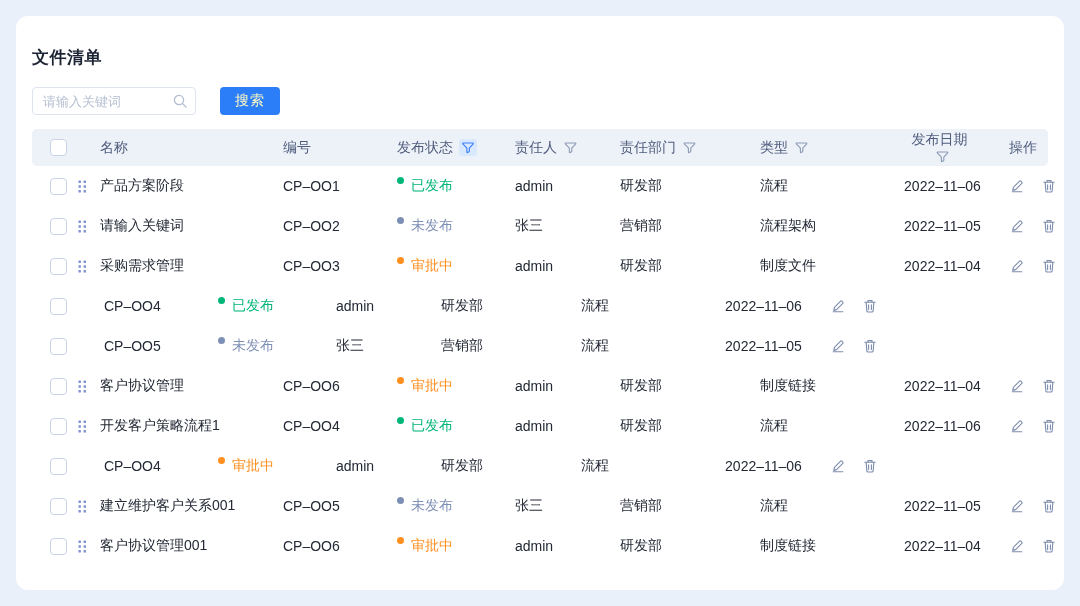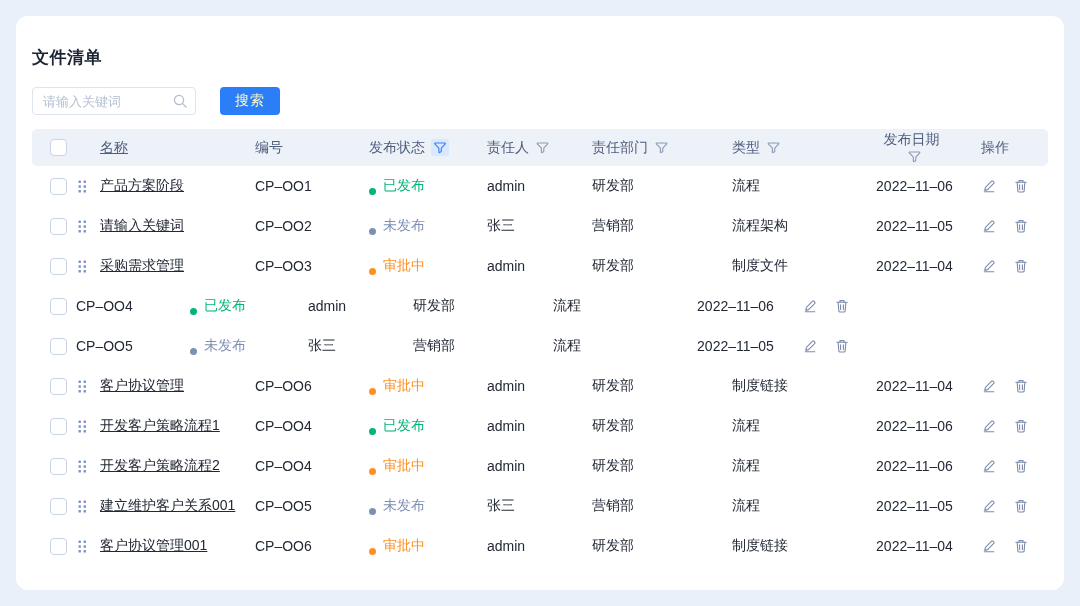--- a/index.html
+++ b/index.html
@@ -33,39 +33,39 @@
   }
   .thead {
     position:absolute; left:16px; top:113px; width:1016px; height:37px;
     background:#edf1f8; border-radius:5px; display:flex; align-items:center;
     font-size:14px; color:#4f5d7d;
   }
   .tbody { position:absolute; left:16px; top:150px; width:1016px; }
   .row { height:40px; display:flex; align-items:center; font-size:14px; color:#222834; background:#fff; }
   .th,.cell { display:flex; align-items:center; flex:none; }
   .c0{width:44px; padding-left:18px;}
-  .c1{width:179px;text-decoration:underline;}
-  .c2{width:114px;}
+  .c1{width:179px;}
+  .c2{width:114px;margin-left:28px;}
   .c3{width:118px;}
   .c4{width:105px;}
   .c5{width:140px;}
   .c6{width:116px;}
   .c7{width:133px;flex-direction:column;}
   .c8{width:67px;}
   .th.c1{ padding-left:24px; }
   .cell.c1{ padding-left:2px; }
   .checkbox {
     width:17px; height:17px; border:1px solid #c9d4e8; border-radius:4px;
     background:#fff; display:inline-block; cursor:pointer;
   }
   .th-label { margin-right:6px; }
   .funnel { width:15px; height:15px; color:#8c9bb5; cursor:pointer; flex:none; padding:1px; }
   .funnel.active { color:#3b7ef8; background:#d8e8fd; border-radius:3px; width:18px; height:17px; padding:2px; }
   .drag { width:9px; height:13px; color:#7b90cf; margin-right:13px; cursor:grab; flex:none; }
-  .status { display:flex; align-items:flex-end; }
+  .status { display:flex; align-items:flex-start; }
   .status .dot { width:7px; height:7px; border-radius:50%; background:currentColor; margin-right:7px; flex:none; }
   .status-published { color:var(--c-green,#00b578); }
   .status-unpublished { color:var(--c-gray,#7e8fb6); }
   .status-approving { color:var(--c-orange,#ff8f1f); }
   .op-icon { width:16px; height:16px; color:#7d8cad; cursor:pointer; flex:none; }
   .op-icon + .op-icon { margin-left:16px; }
 </style>
 </head>
 <body>
 
@@ -455,51 +455,90 @@
               <path d="M4.2 4.4l.6 8.4c.1.7.6 1.2 1.3 1.2h3.8c.7 0 1.2-.5 1.3-1.2l.6-8.4"></path>
               <line x1="6.6" y1="6.8" x2="6.6" y2="11.6"></line>
               <line x1="9.4" y1="6.8" x2="9.4" y2="11.6"></line>
             </svg></div>
         </div>
       </div>
       <div class="row">
         <div class="cell c0">
           <div class="checkbox"></div>
         </div>
+        <div class="cell c2">
+          <div class="code-text">CP–OO4</div>
+        </div>
+        <div class="cell c3">
+          <div class="status status-approving">
+            <div class="dot"></div>
+            <div class="status-label">审批中</div>
+          </div>
+        </div>
+        <div class="cell c4">
+          <div class="val">admin</div>
+        </div>
+        <div class="cell c5">
+          <div class="val">研发部</div>
+        </div>
+        <div class="cell c6">
+          <div class="val">流程</div>
+        </div>
+        <div class="cell c7">
+          <div class="val">2022–11–06</div>
+        </div>
+        <div class="cell c8">
+          <div class="op-icon"><svg viewBox="0 0 16 16" fill="none" stroke="currentColor" stroke-width="1.1" stroke-linejoin="round" stroke-linecap="round" style="width: 100%; height: 100%;">
+              <path d="M4.4 9.4 10.6 3.2a.9.9 0 0 1 1.3 0l.9.9a.9.9 0 0 1 0 1.3L6.6 11.6l-2.8.8.6-3z"></path>
+              <line x1="3.2" y1="13.8" x2="12.8" y2="13.8"></line>
+            </svg></div>
+          <div class="op-icon"><svg viewBox="0 0 16 16" fill="none" stroke="currentColor" stroke-width="1.1" stroke-linejoin="round" stroke-linecap="round" style="width: 100%; height: 100%;">
+              <path d="M2.8 4.2h10.4"></path>
+              <path d="M6 4V2.6h4V4"></path>
+              <path d="M4.2 4.4l.6 8.4c.1.7.6 1.2 1.3 1.2h3.8c.7 0 1.2-.5 1.3-1.2l.6-8.4"></path>
+              <line x1="6.6" y1="6.8" x2="6.6" y2="11.6"></line>
+              <line x1="9.4" y1="6.8" x2="9.4" y2="11.6"></line>
+            </svg></div>
+        </div>
+      </div>
+      <div class="row">
+        <div class="cell c0">
+          <div class="checkbox"></div>
+        </div>
         <div class="cell c1">
           <div class="drag"><svg viewBox="0 0 9 13" fill="currentColor" style="width: 100%; height: 100%;">
               <rect x="0.5" y="0.5" width="2.4" height="2.4" rx="0.5"></rect>
               <rect x="5.6" y="0.5" width="2.4" height="2.4" rx="0.5"></rect>
               <rect x="0.5" y="5.3" width="2.4" height="2.4" rx="0.5"></rect>
               <rect x="5.6" y="5.3" width="2.4" height="2.4" rx="0.5"></rect>
               <rect x="0.5" y="10.1" width="2.4" height="2.4" rx="0.5"></rect>
               <rect x="5.6" y="10.1" width="2.4" height="2.4" rx="0.5"></rect>
             </svg></div>
-          <div class="name-text">开发客户策略流程2</div>
-        </div>
-        <div class="cell c2">
-          <div class="code-text">CP–OO4</div>
-        </div>
-        <div class="cell c3">
-          <div class="status status-approving">
-            <div class="dot"></div>
-            <div class="status-label">审批中</div>
-          </div>
-        </div>
-        <div class="cell c4">
-          <div class="val">admin</div>
-        </div>
-        <div class="cell c5">
-          <div class="val">研发部</div>
+          <div class="name-text">建立维护客户关系001</div>
+        </div>
+        <div class="cell c2">
+          <div class="code-text">CP–OO5</div>
+        </div>
+        <div class="cell c3">
+          <div class="status status-unpublished">
+            <div class="dot"></div>
+            <div class="status-label">未发布</div>
+          </div>
+        </div>
+        <div class="cell c4">
+          <div class="val">张三</div>
+        </div>
+        <div class="cell c5">
+          <div class="val">营销部</div>
         </div>
         <div class="cell c6">
           <div class="val">流程</div>
         </div>
         <div class="cell c7">
-          <div class="val">2022–11–06</div>
+          <div class="val">2022–11–05</div>
         </div>
         <div class="cell c8">
           <div class="op-icon"><svg viewBox="0 0 16 16" fill="none" stroke="currentColor" stroke-width="1.1" stroke-linejoin="round" stroke-linecap="round" style="width: 100%; height: 100%;">
               <path d="M4.4 9.4 10.6 3.2a.9.9 0 0 1 1.3 0l.9.9a.9.9 0 0 1 0 1.3L6.6 11.6l-2.8.8.6-3z"></path>
               <line x1="3.2" y1="13.8" x2="12.8" y2="13.8"></line>
             </svg></div>
           <div class="op-icon"><svg viewBox="0 0 16 16" fill="none" stroke="currentColor" stroke-width="1.1" stroke-linejoin="round" stroke-linecap="round" style="width: 100%; height: 100%;">
               <path d="M2.8 4.2h10.4"></path>
               <path d="M6 4V2.6h4V4"></path>
               <path d="M4.2 4.4l.6 8.4c.1.7.6 1.2 1.3 1.2h3.8c.7 0 1.2-.5 1.3-1.2l.6-8.4"></path>
@@ -514,70 +553,20 @@
         </div>
         <div class="cell c1">
           <div class="drag"><svg viewBox="0 0 9 13" fill="currentColor" style="width: 100%; height: 100%;">
               <rect x="0.5" y="0.5" width="2.4" height="2.4" rx="0.5"></rect>
               <rect x="5.6" y="0.5" width="2.4" height="2.4" rx="0.5"></rect>
               <rect x="0.5" y="5.3" width="2.4" height="2.4" rx="0.5"></rect>
               <rect x="5.6" y="5.3" width="2.4" height="2.4" rx="0.5"></rect>
               <rect x="0.5" y="10.1" width="2.4" height="2.4" rx="0.5"></rect>
               <rect x="5.6" y="10.1" width="2.4" height="2.4" rx="0.5"></rect>
             </svg></div>
-          <div class="name-text">建立维护客户关系001</div>
-        </div>
-        <div class="cell c2">
-          <div class="code-text">CP–OO5</div>
-        </div>
-        <div class="cell c3">
-          <div class="status status-unpublished">
-            <div class="dot"></div>
-            <div class="status-label">未发布</div>
-          </div>
-        </div>
-        <div class="cell c4">
-          <div class="val">张三</div>
-        </div>
-        <div class="cell c5">
-          <div class="val">营销部</div>
-        </div>
-        <div class="cell c6">
-          <div class="val">流程</div>
-        </div>
-        <div class="cell c7">
-          <div class="val">2022–11–05</div>
-        </div>
-        <div class="cell c8">
-          <div class="op-icon"><svg viewBox="0 0 16 16" fill="none" stroke="currentColor" stroke-width="1.1" stroke-linejoin="round" stroke-linecap="round" style="width: 100%; height: 100%;">
-              <path d="M4.4 9.4 10.6 3.2a.9.9 0 0 1 1.3 0l.9.9a.9.9 0 0 1 0 1.3L6.6 11.6l-2.8.8.6-3z"></path>
-              <line x1="3.2" y1="13.8" x2="12.8" y2="13.8"></line>
-            </svg></div>
-          <div class="op-icon"><svg viewBox="0 0 16 16" fill="none" stroke="currentColor" stroke-width="1.1" stroke-linejoin="round" stroke-linecap="round" style="width: 100%; height: 100%;">
-              <path d="M2.8 4.2h10.4"></path>
-              <path d="M6 4V2.6h4V4"></path>
-              <path d="M4.2 4.4l.6 8.4c.1.7.6 1.2 1.3 1.2h3.8c.7 0 1.2-.5 1.3-1.2l.6-8.4"></path>
-              <line x1="6.6" y1="6.8" x2="6.6" y2="11.6"></line>
-              <line x1="9.4" y1="6.8" x2="9.4" y2="11.6"></line>
-            </svg></div>
-        </div>
-      </div>
-      <div class="row">
-        <div class="cell c0">
-          <div class="checkbox"></div>
-        </div>
-        <div class="cell c1">
-          <div class="drag"><svg viewBox="0 0 9 13" fill="currentColor" style="width: 100%; height: 100%;">
-              <rect x="0.5" y="0.5" width="2.4" height="2.4" rx="0.5"></rect>
-              <rect x="5.6" y="0.5" width="2.4" height="2.4" rx="0.5"></rect>
-              <rect x="0.5" y="5.3" width="2.4" height="2.4" rx="0.5"></rect>
-              <rect x="5.6" y="5.3" width="2.4" height="2.4" rx="0.5"></rect>
-              <rect x="0.5" y="10.1" width="2.4" height="2.4" rx="0.5"></rect>
-              <rect x="5.6" y="10.1" width="2.4" height="2.4" rx="0.5"></rect>
-            </svg></div>
           <div class="name-text">客户协议管理001</div>
         </div>
         <div class="cell c2">
           <div class="code-text">CP–OO6</div>
         </div>
         <div class="cell c3">
           <div class="status status-approving">
             <div class="dot"></div>
             <div class="status-label">审批中</div>
           </div>

